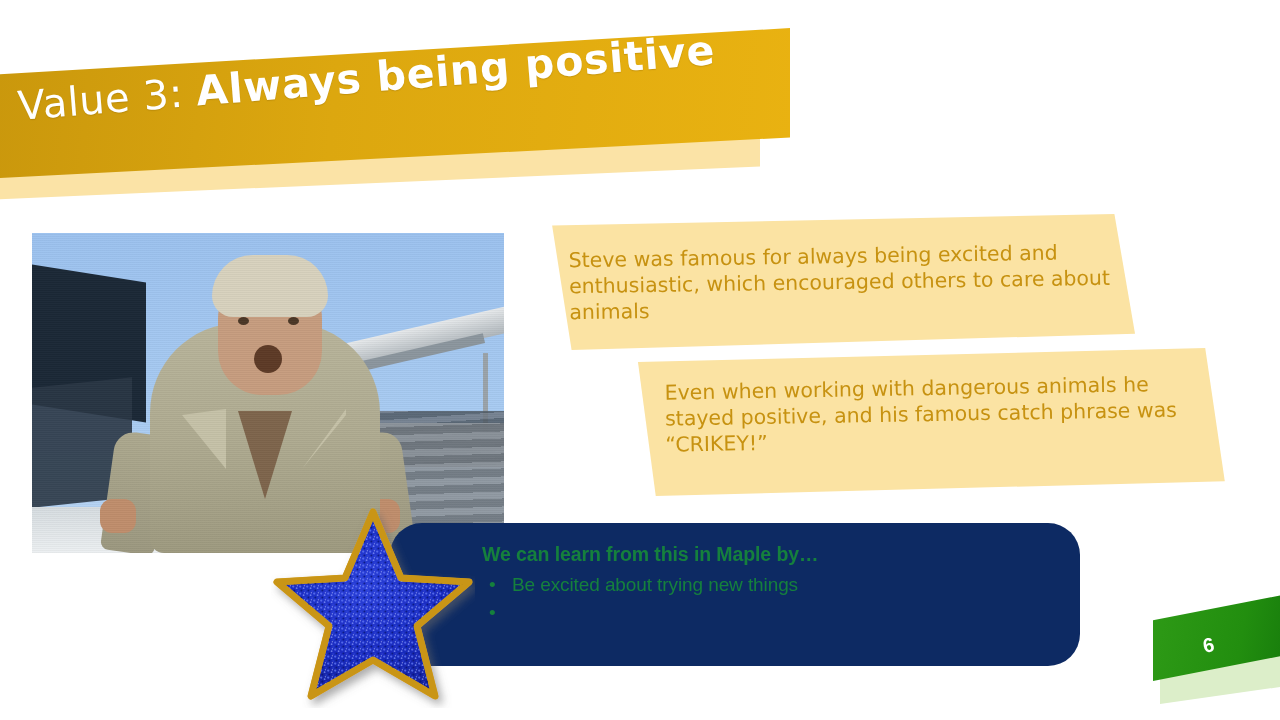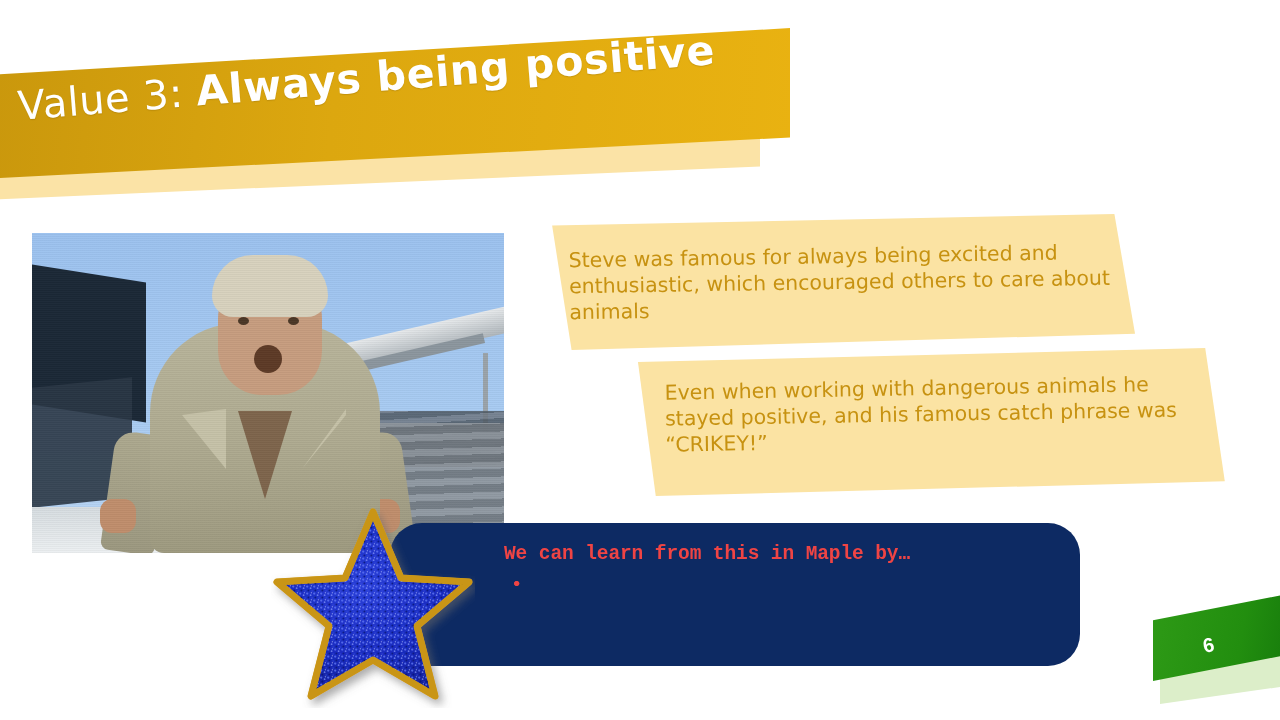--- a/index.html
+++ b/index.html
@@ -271,26 +271,26 @@
     left: 390px;
     top: 523px;
     width: 690px;
     height: 143px;
     background: #0D2A63;
     border-radius: 32px;
     z-index: 7;
   }
   .navy-inner {
     position: absolute;
-    left: 504px;
+    left: 482px;
     top: 541px;
     width: 560px;
     z-index: 9;
-    color: #ef4444;
-    font-family: Liberation Mono, monospace;
+    color: #15803d;
+    font-family: Liberation Sans, sans-serif;
   }
   .navy-heading {
     font-size: 19.5px;
     font-weight: 700;
     line-height: 27px;
     letter-spacing: -0.1px;
   }
   .navy-list {
     list-style: none;
     margin: 3px 0 0 0;
@@ -399,20 +399,21 @@
 
   <div class="note note-2"></div>
   <div class="note-text note-2-text">Even when working with dangerous animals he stayed positive, and his famous catch phrase was “CRIKEY!”</div>
 
   <div class="navy-box"></div>
   <div class="navy-inner">
     <div class="navy-heading">We can learn from this in Maple by…</div>
     <ul class="navy-list">
       <li>
         <span class="bullet">•</span>
+        <span>Be excited about trying new things</span>
       </li>
       <li>
         <span class="bullet">•</span>
       </li>
     </ul>
   </div>
 
   <div class="star-wrap">
     <svg width="204" height="200" viewBox="0 0 204 200" xmlns="http://www.w3.org/2000/svg">
       <defs>

